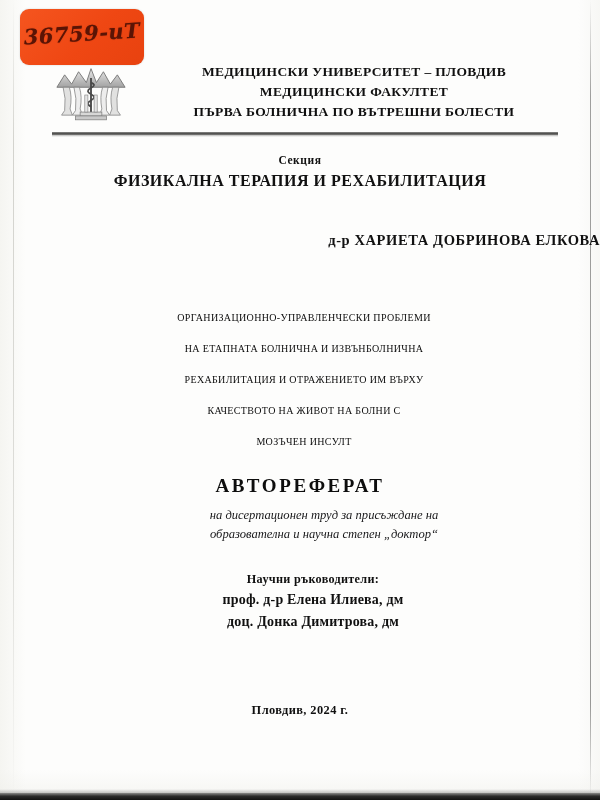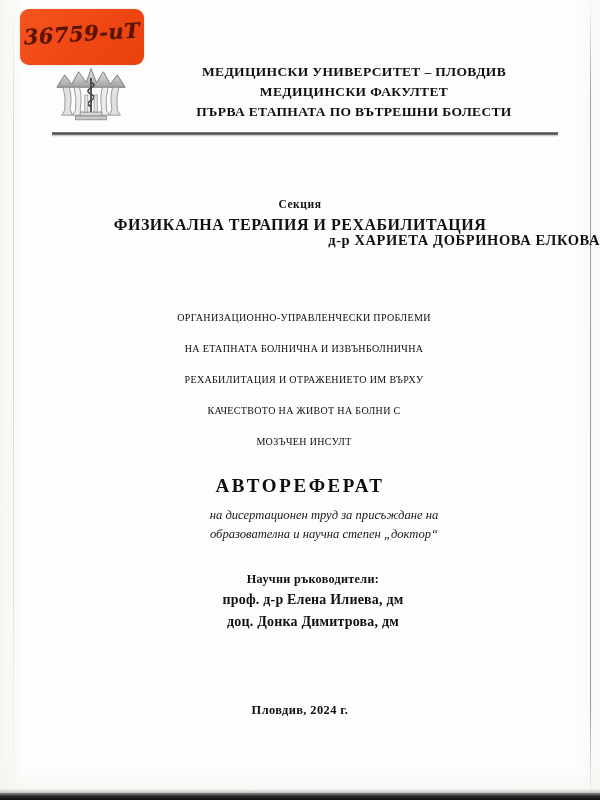--- a/index.html
+++ b/index.html
@@ -127,21 +127,20 @@
     background: linear-gradient(180deg, rgba(120,120,118,0.5), rgba(255,255,255,0));
   }
 
   
   .section-block {
     position: absolute;
     left: 0; right: 0;
     top: 152px;
     text-align: center;
     color: #111;
-    margin-top: 44px;
   }
   .section-label {
     font-weight: 700;
     font-size: 11.5px;
     letter-spacing: 0.6px;
     line-height: 1.5;
   }
   .section-name {
     font-weight: 700;
     font-size: 16px;
@@ -271,21 +270,21 @@
         <rect x="36" y="62" width="28" height="5" fill="#c6c6c3" stroke="#6a6a68" stroke-width="1"></rect>
         <rect x="30" y="67" width="40" height="5" fill="#b6b6b3" stroke="#6a6a68" stroke-width="1"></rect>
 
         <rect x="42" y="40" width="4" height="22" fill="#d4d4d1" stroke="#6a6a68" stroke-width="0.8"></rect>
         <rect x="54" y="40" width="4" height="22" fill="#d4d4d1" stroke="#6a6a68" stroke-width="0.8"></rect>
       </svg>
     </div>
     <div class="header-text">
       <div>МЕДИЦИНСКИ УНИВЕРСИТЕТ – ПЛОВДИВ</div>
       <div>МЕДИЦИНСКИ ФАКУЛТЕТ</div>
-      <div>ПЪРВА ЕТАПНАТА ПО ВЪТРЕШНИ БОЛЕСТИ</div>
+      <div>ПЪРВА БОЛНИЧНА ПО ВЪТРЕШНИ БОЛЕСТИ</div>
     </div>
   </div>
 
   <div class="rule"></div>
 
   <div class="section-block">
     <div class="section-label">Секция</div>
     <div class="section-name">ФИЗИКАЛНА ТЕРАПИЯ И РЕХАБИЛИТАЦИЯ</div>
   </div>
 

